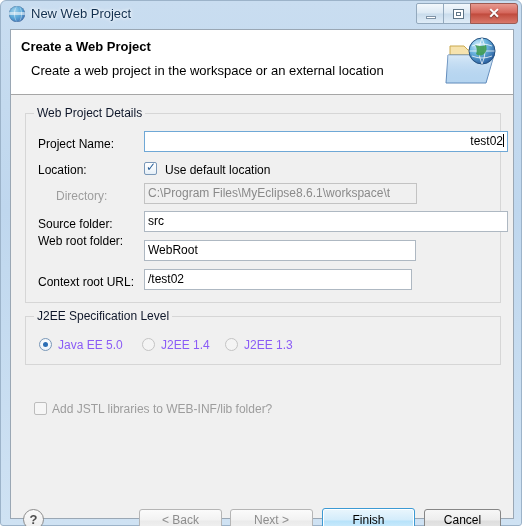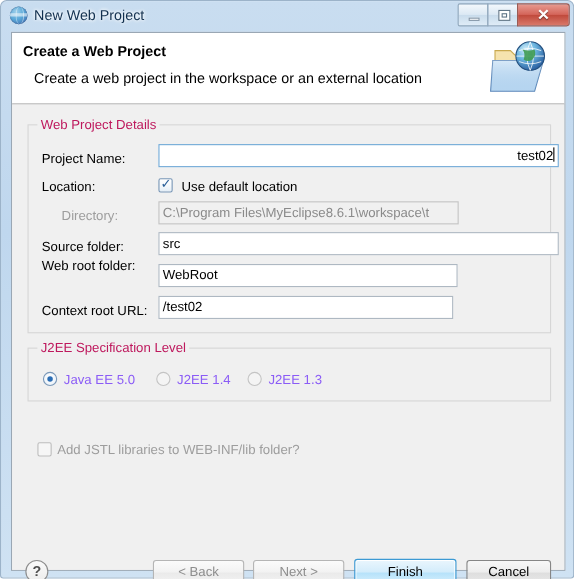--- a/index.html
+++ b/index.html
@@ -176,21 +176,21 @@
     box-sizing: border-box;
     border: 1px solid #d6d6d6;
     background: transparent;
   }
   .group-title {
     position: absolute;
     top: -8px; left: 8px;
     background: #f0f0f0;
     padding: 0 3px;
     font-size: 12px;
-    color: #be185d;
+    color: #0f172a;
     white-space: nowrap;
   }
 
   .fld-label {
     position: absolute;
     font-size: 12px;
     color: #000;
     white-space: nowrap;
   }
   .fld-label.disabled { color: #9d9d9d; }

